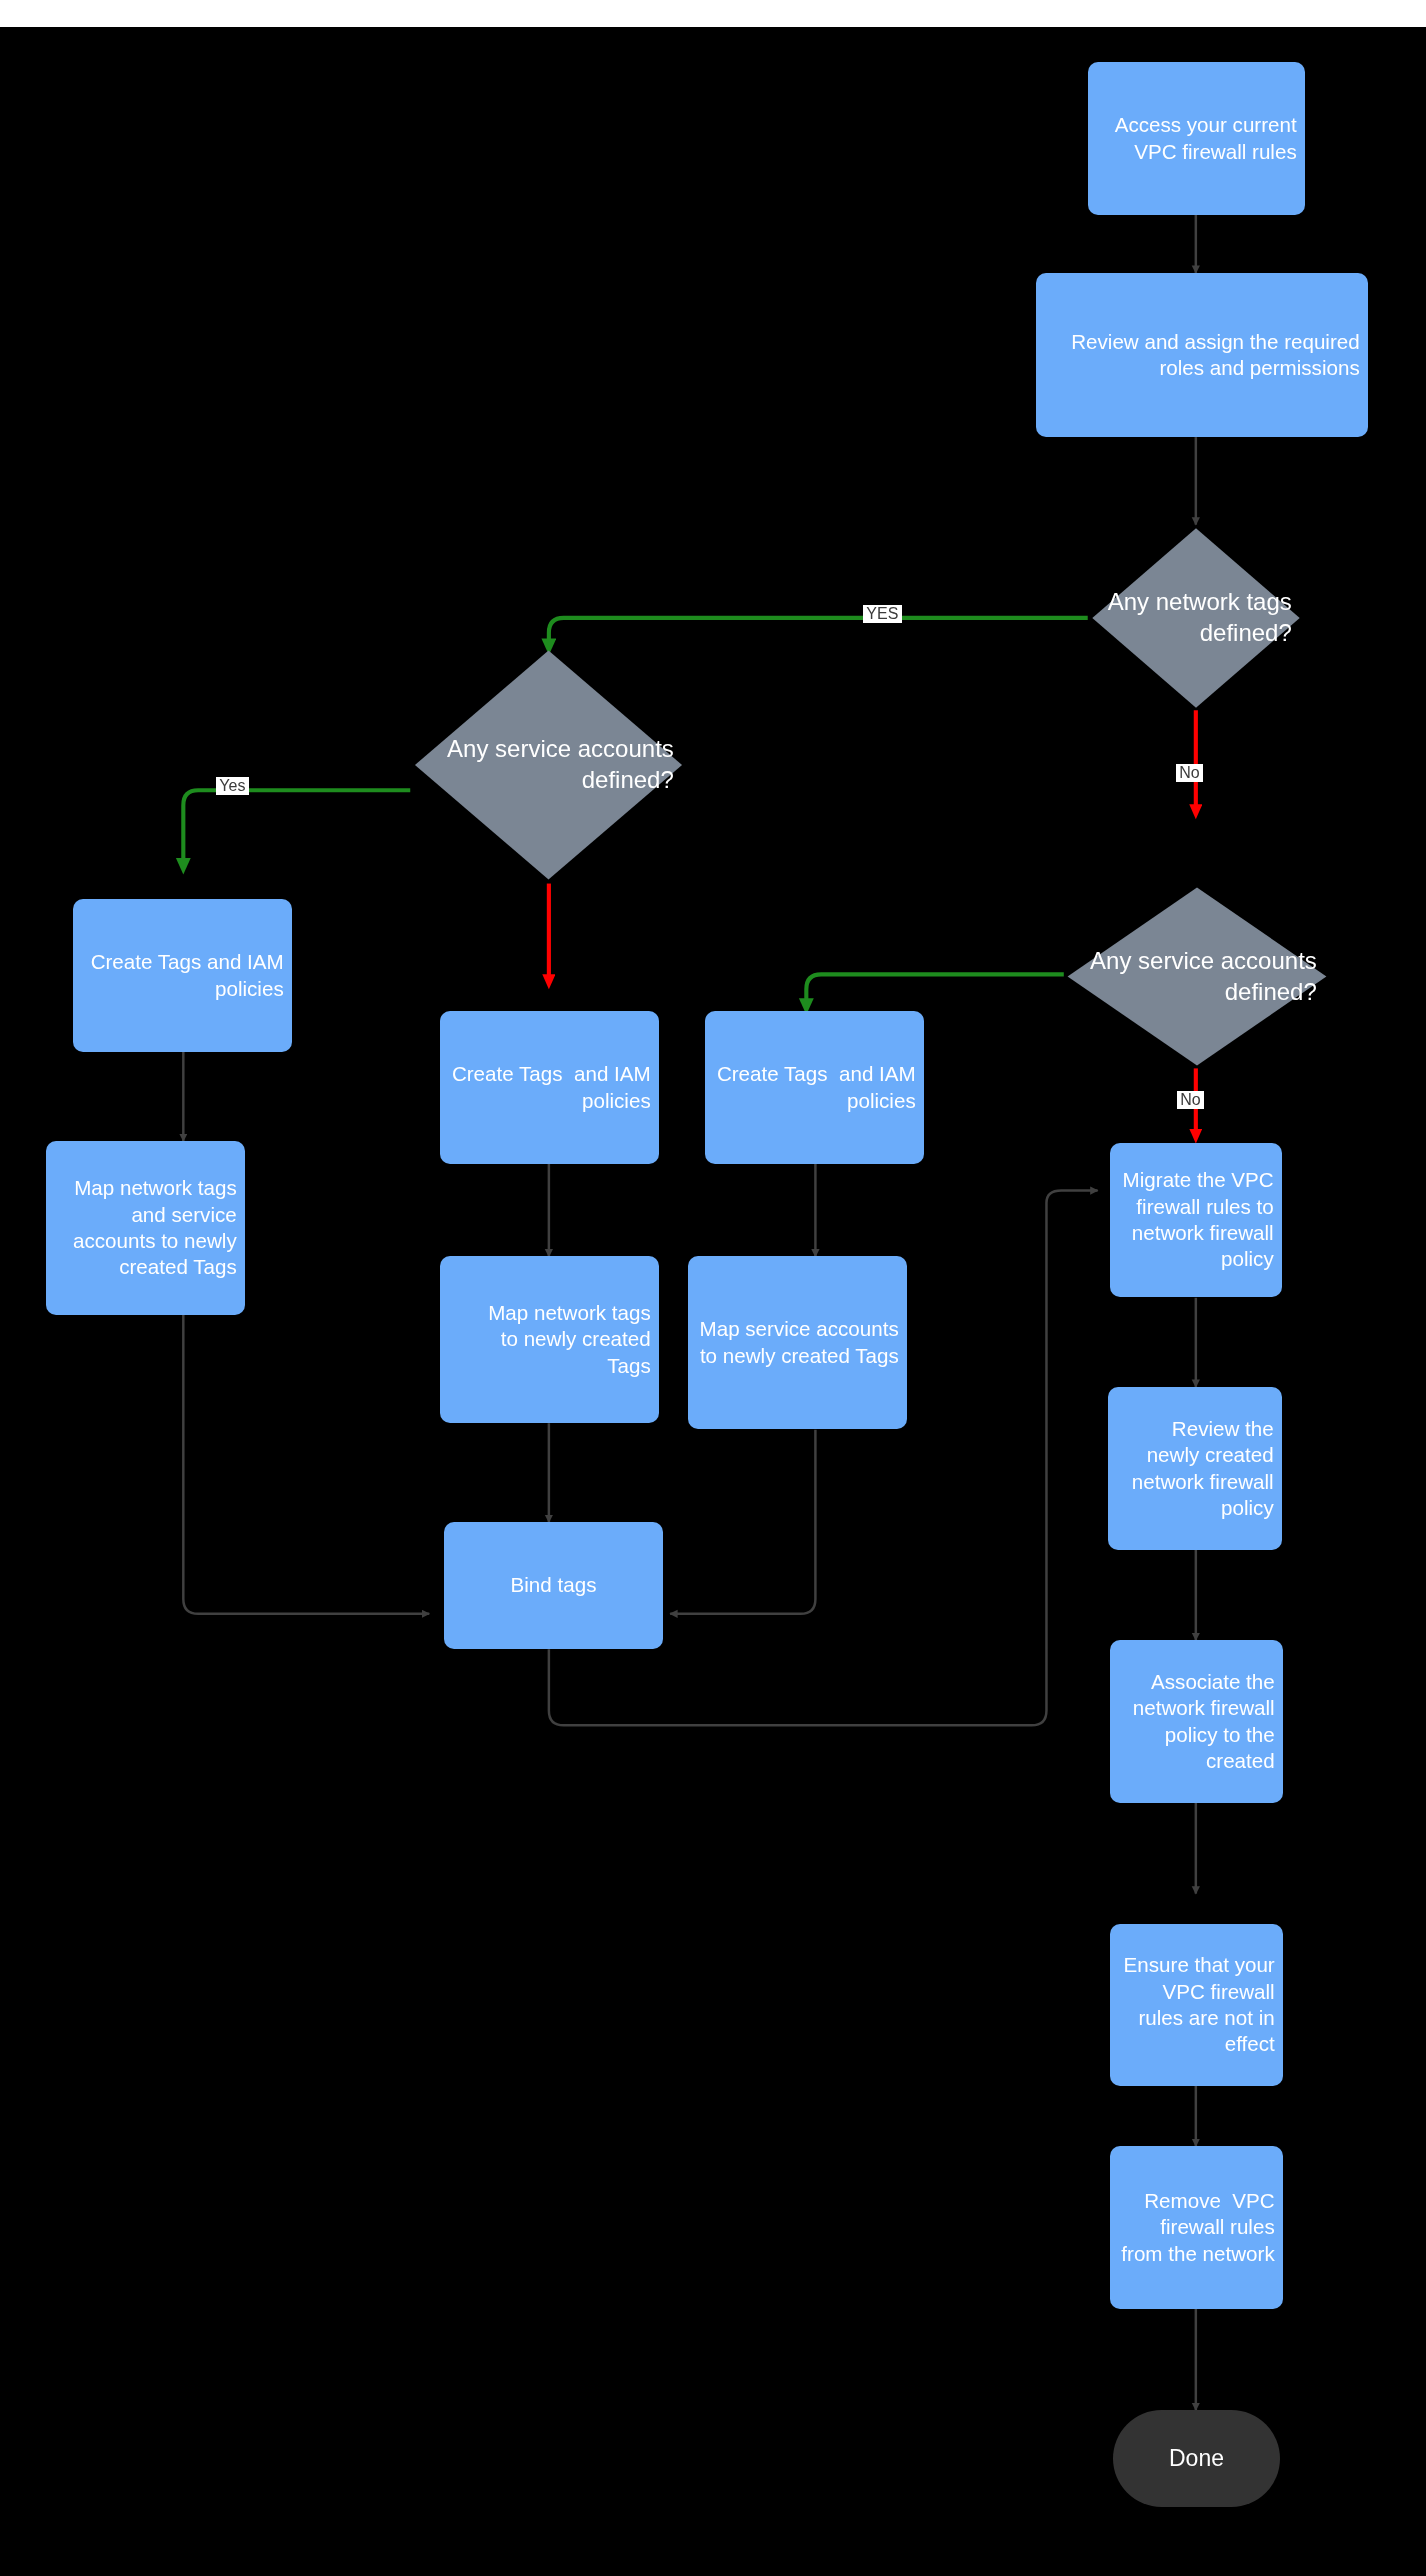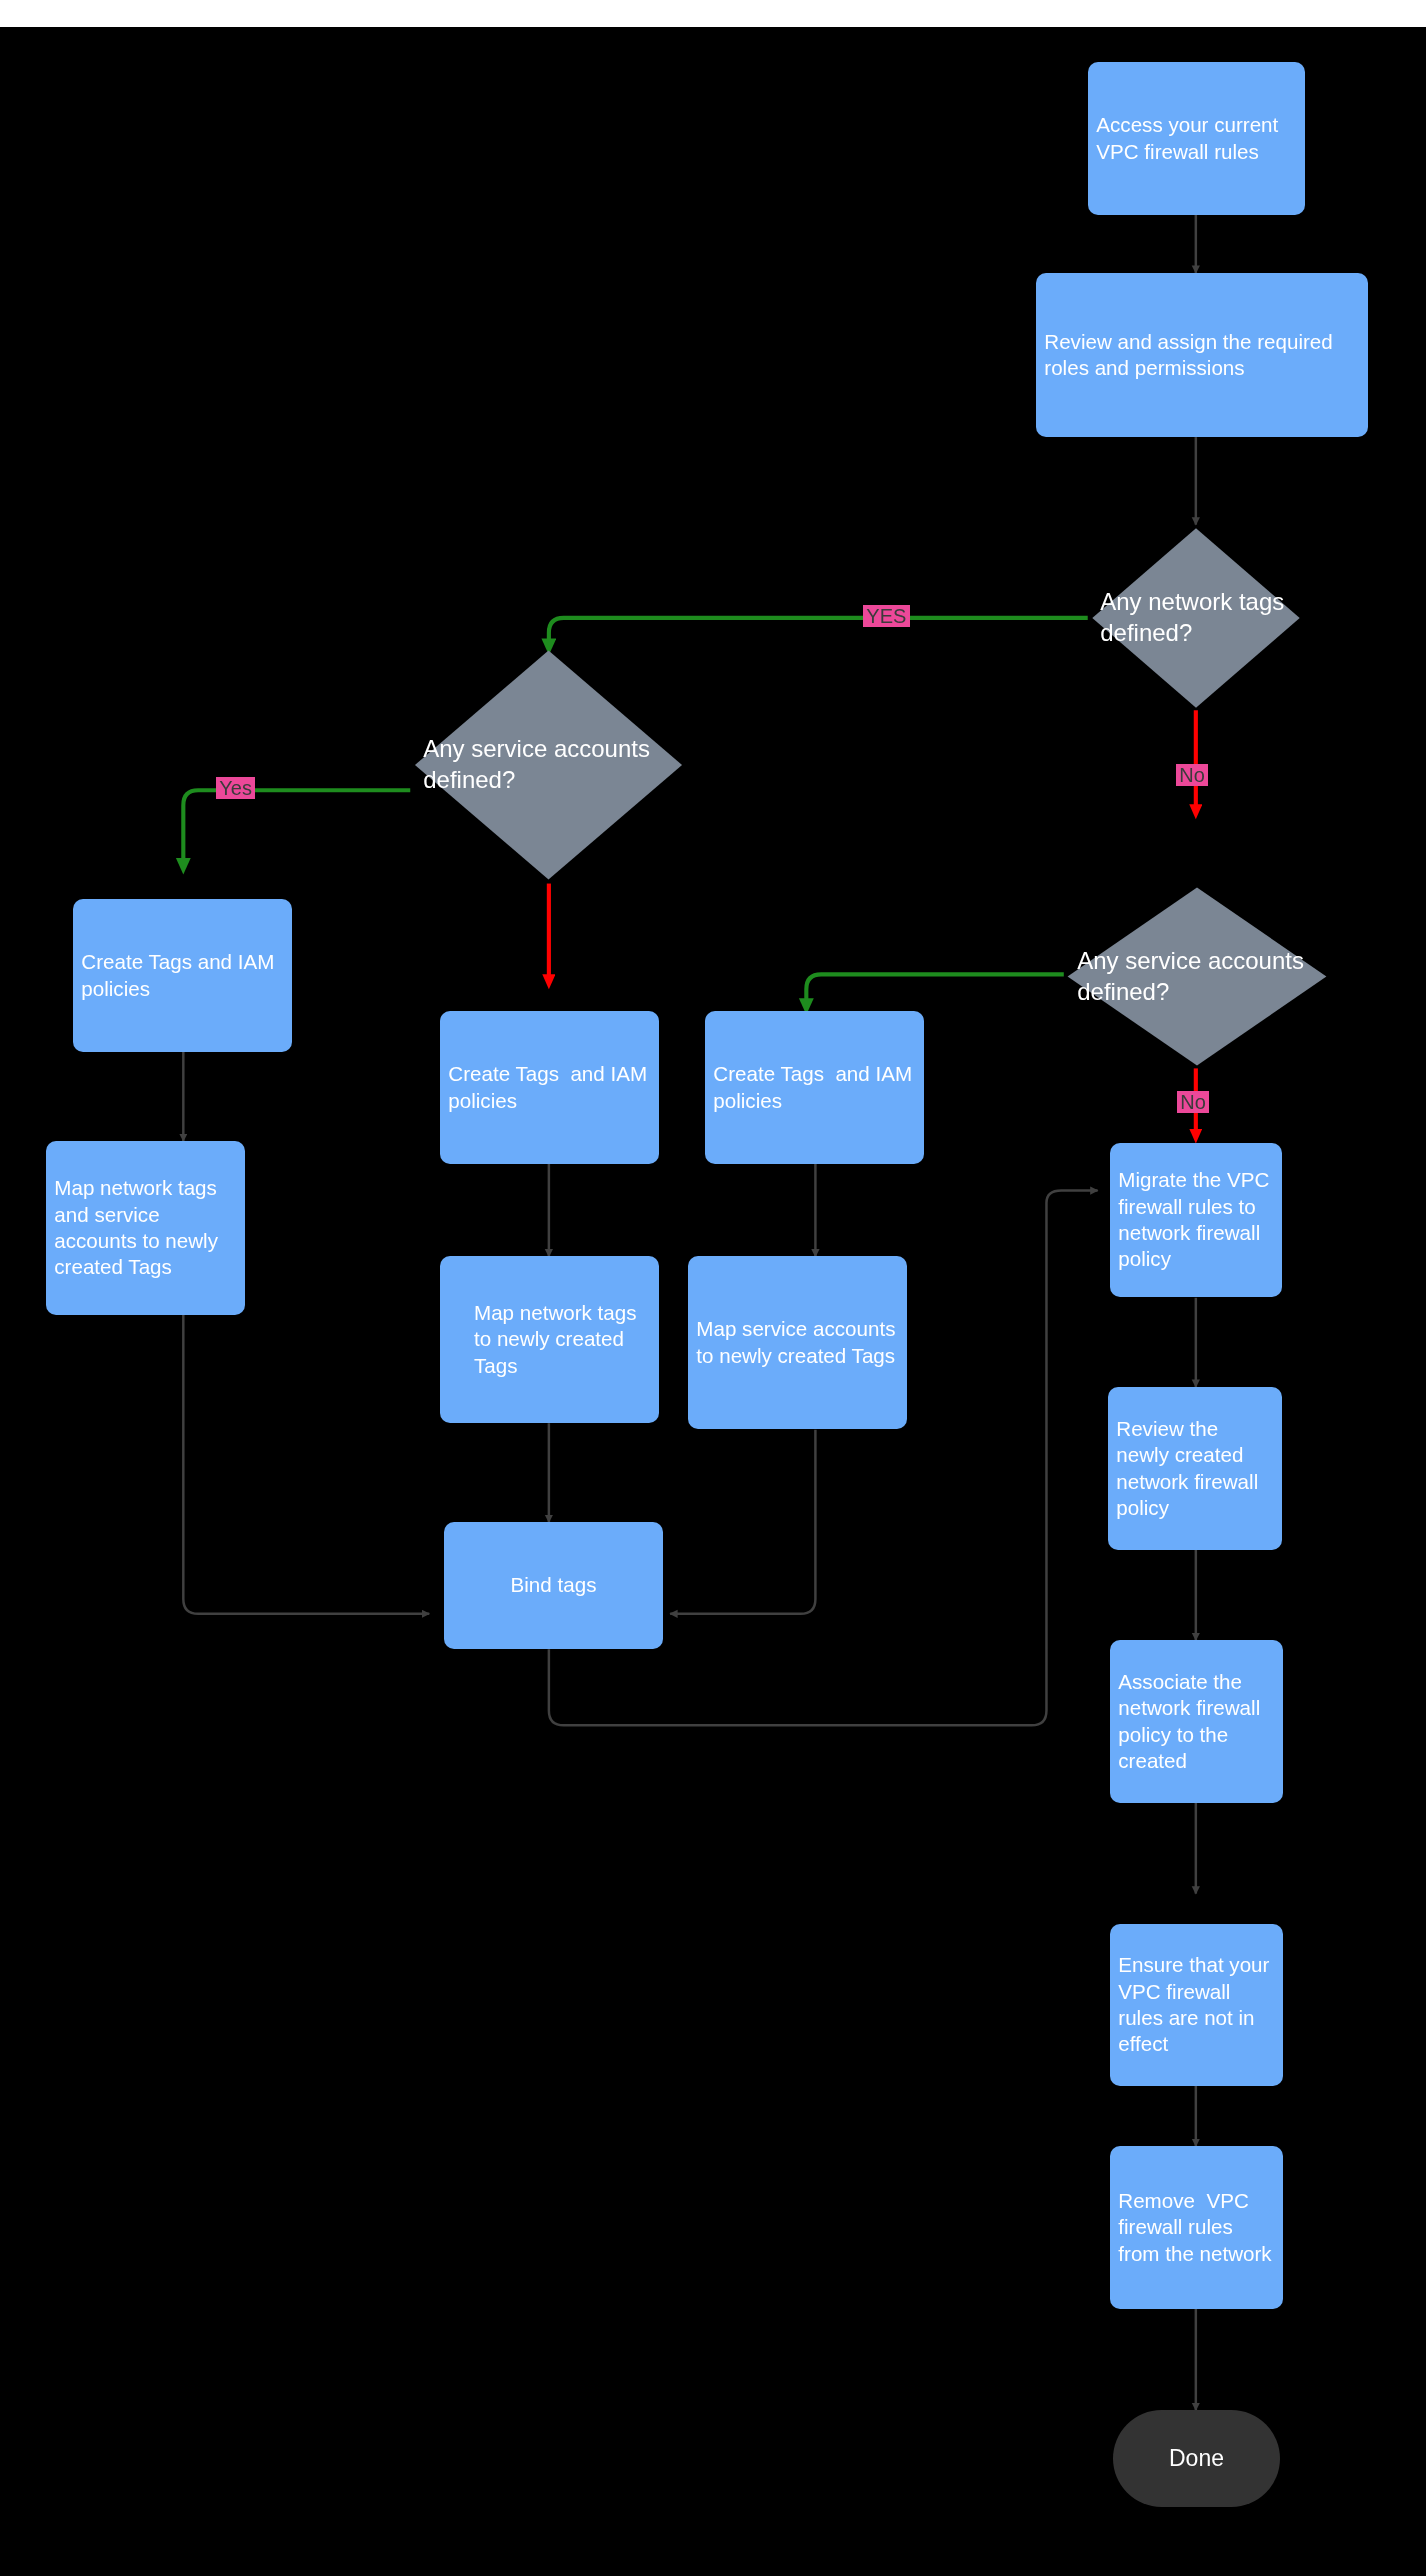--- a/index.html
+++ b/index.html
@@ -32,21 +32,21 @@
     width: 1427px;
     height: 2549px;
     pointer-events: none;
   }
   .node {
     position: absolute;
     box-sizing: border-box;
     display: flex;
     align-items: center;
     justify-content: center;
-    text-align: left;
+    text-align: right;
     color: #ffffff;
     white-space: pre-wrap;
     line-height: 1.28;
   }
   .process {
     background: #6BACFA;
     border-radius: 10px;
     font-size: 20.6px;
     padding: 5px 8.3px;
   }
@@ -65,22 +65,22 @@
     width: 100%; height: 100%;
   }
   .decision .dlabel {
     position: relative;
     z-index: 2;
     padding: 0 13.2px;
   }
   .edge-label {
     position: absolute;
     color: #3b3b3b;
-    font-size: 20px;
-    background: #ec4899;
+    font-size: 16px;
+    background: #ffffff;
     padding: 0 3.3px;
     line-height: 1.1;
     white-space: nowrap;
   }
 </style>
 </head>
 <body>
 
 <div id="canvas">
   <div id="stage">

